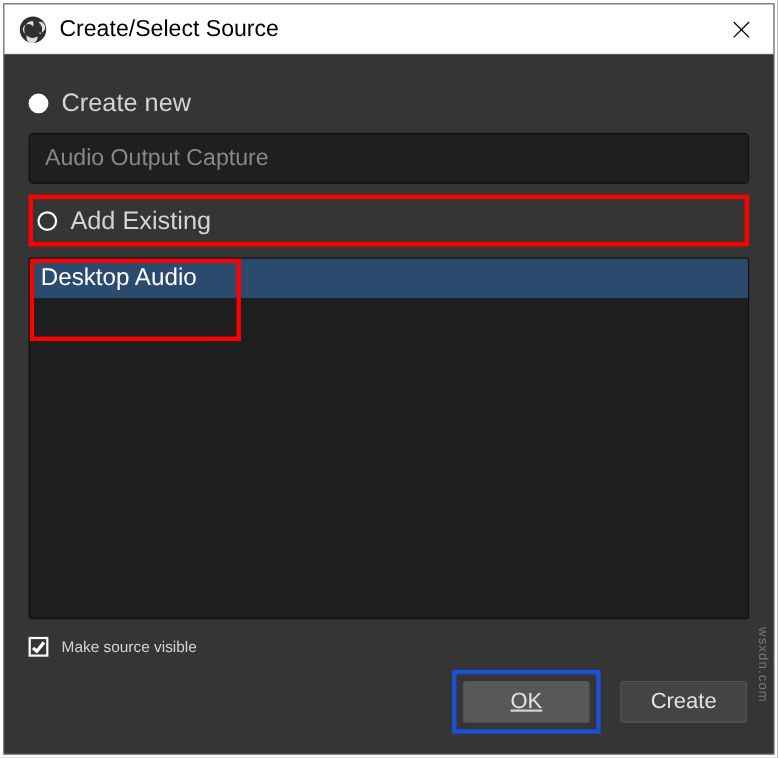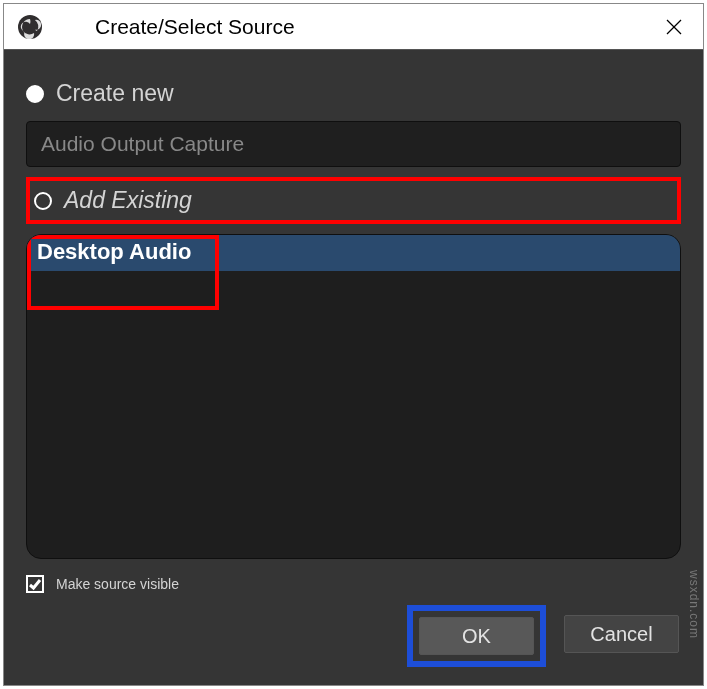--- a/index.html
+++ b/index.html
@@ -19,21 +19,20 @@
       flex-direction: column;
       background: #353535;
     }
     .titlebar {
       height: 46px;
       background: #fff;
       display: flex;
       align-items: center;
       padding: 0 4px 0 14px;
       border-bottom: 1px solid #555;
-      gap: 41px;
     }
     .obs-icon {
       width: 24px;
       height: 24px;
       border-radius: 50%;
       background: #302e2f;
       display: flex;
       align-items: center;
       justify-content: center;
       margin-right: 12px;
@@ -95,32 +94,30 @@
       padding: 8px 14px;
       margin-bottom: 10px;
       border-radius: 4px;
       height: 46px;
     }
     .highlight-existing {
       border: 4px solid #ff0000;
       padding: 2px 2px 2px 0;
       display: inline-flex;
       margin-bottom: 10px;
-      font-style: italic;
     }
     .highlight-existing .radio-row { margin-bottom: 0; padding: 4px 8px 4px 4px; }
     .listbox {
       flex: 1;
       background: #1e1e1e;
       border: 1px solid #0f0f0f;
       position: relative;
       margin-bottom: 16px;
-      border-radius: 15px;
+      border-radius: 3px;
       overflow: hidden;
-      font-weight: bold;
     }
     .list-item {
       background: #2a4a6e;
       color: #fff;
       font-size: 22px;
       padding: 4px 10px 6px 10px;
       cursor: pointer;
     }
     .highlight-list {
       position: absolute;
@@ -160,22 +157,23 @@
       font-size: 20px;
       display: flex;
       align-items: center;
       justify-content: center;
       border-radius: 2px;
       cursor: pointer;
       border: 1px solid #555;
     }
     .btn.primary { background: #585858; }
     .highlight-ok {
-      border: 6px solid #1d4ed8;
+      border: 4px solid #1d4ed8;
       padding: 6px;
+      text-decoration: underline;
     }
     .watermark {
       position: absolute;
       right: 6px;
       bottom: 50px;
       color: #777;
       font-size: 12px;
       writing-mode: vertical-rl;
       letter-spacing: 1px;
     }
@@ -233,19 +231,19 @@
           </svg>
       </span>
       <span>Make source visible</span>
     </div>
 
     <div class="button-row">
       <div class="highlight-ok">
         <div class="btn primary">OK</div>
       </div>
       <div style="padding:10px 0;">
-        <div class="btn">Cancel</div>
+        <div class="btn">Create</div>
       </div>
     </div>
   </div>
 </div>
 
 <div class="watermark">wsxdn.com</div>
 
 </body></html>

